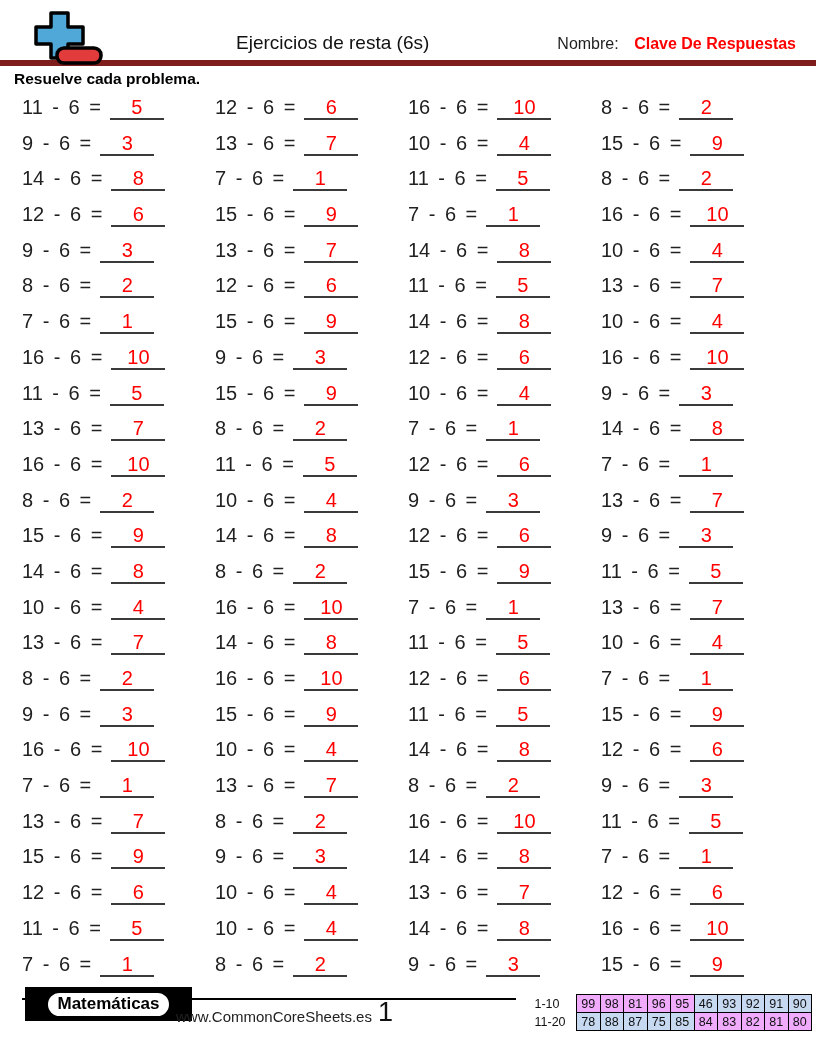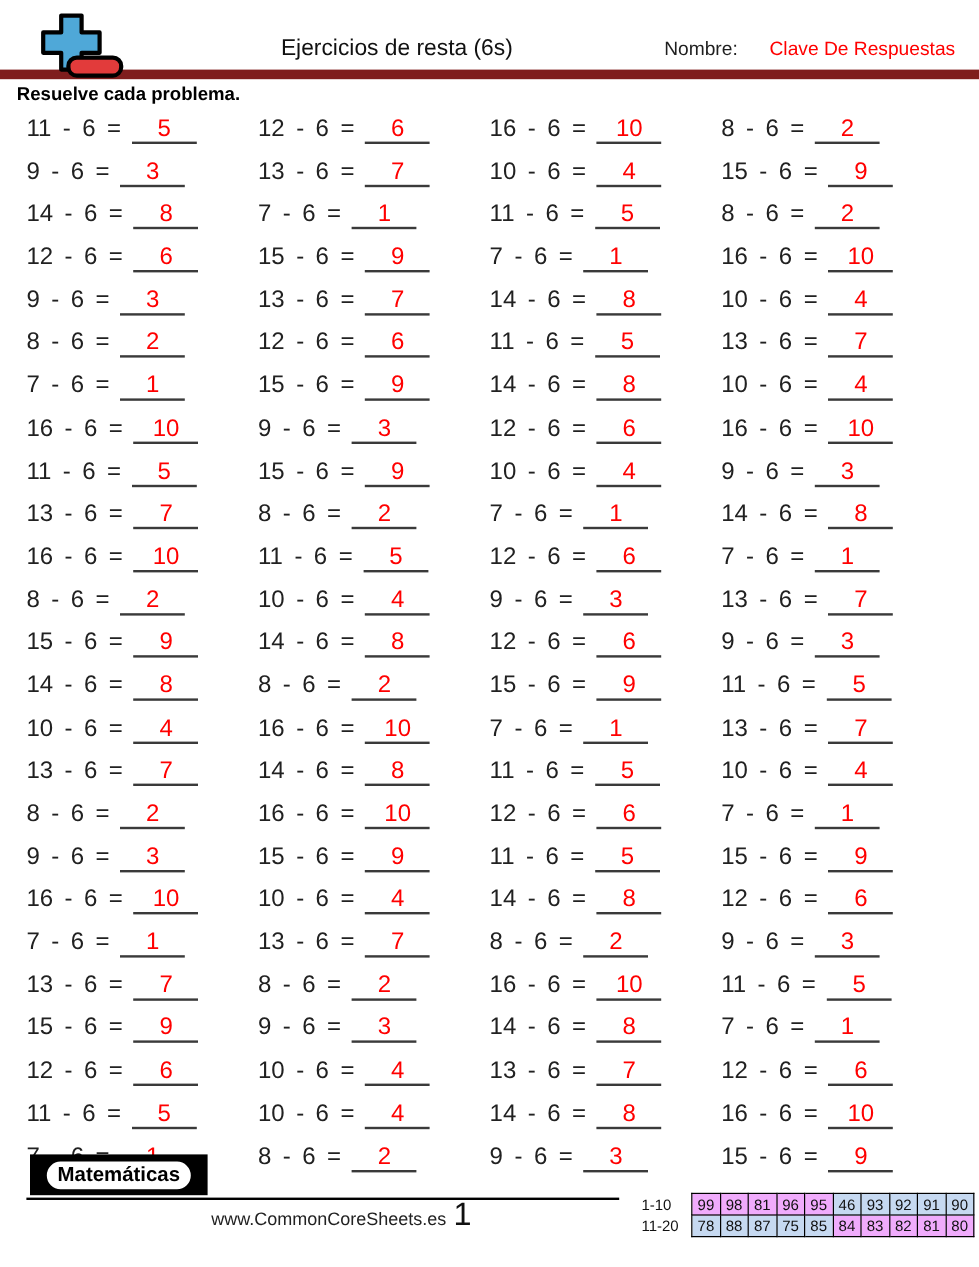--- a/index.html
+++ b/index.html
@@ -13,33 +13,33 @@
   }
   .page { width: 816px; height: 1056px; position: relative; }
 
   
   header {
     position: relative;
     height: 66px;
     display: flex;
     align-items: flex-end;
     padding: 10px 20px 4px 20px;
-    border-bottom: 8px solid #7f1d1d;
+    border-bottom: 6px solid #7f1d1d;
   }
   .logo { position: absolute; left: 24px; top: 10px; width: 84px; height: 56px; }
   .logo-spacer { width: 88px; flex: 0 0 auto; }
   .title {
     flex: 1 1 auto;
     text-align: center;
     font-size: 19px;
     padding-bottom: 2px;
     color: #111;
   }
   .name-area { flex: 0 0 auto; font-size: 16px; padding-bottom: 3px; white-space: nowrap; }
-  .name-value { color: var(--red); font-weight: normal; margin-left: 22px; }
+  .name-value { color: var(--red); font-weight: bold; margin-left: 11px; }
 
   
   .instruction {
     margin: 4px 0 0 14px;
     font-weight: bold;
     font-size: 15.5px;
     color: #000000;
   }
 
   
@@ -62,22 +62,22 @@
     margin-left: 9px;
     border-bottom: 2px solid #3a3a3a;
     text-align: center;
     line-height: 22px;
   }
   .ans { color: var(--red); font-size: 20px; }
 
   
   .footer-line { position: absolute; left: 22px; top: 998px; width: 494px; height: 2px; background: #000; }
   .brand-box {
-    position: absolute; left: 25px; top: 962px;
-    width: 148px; height: 34px;
+    position: absolute; left: 25px; top: 987px;
+    width: 167px; height: 34px;
     background: #000;
     display: flex; align-items: center; justify-content: center;
   }
   .brand-pill {
     background: #fff;
     border: 2.5px solid #000;
     border-radius: 15px;
     padding: 1px 9px 2px 9px;
     font-weight: bold;
     font-size: 17px;

